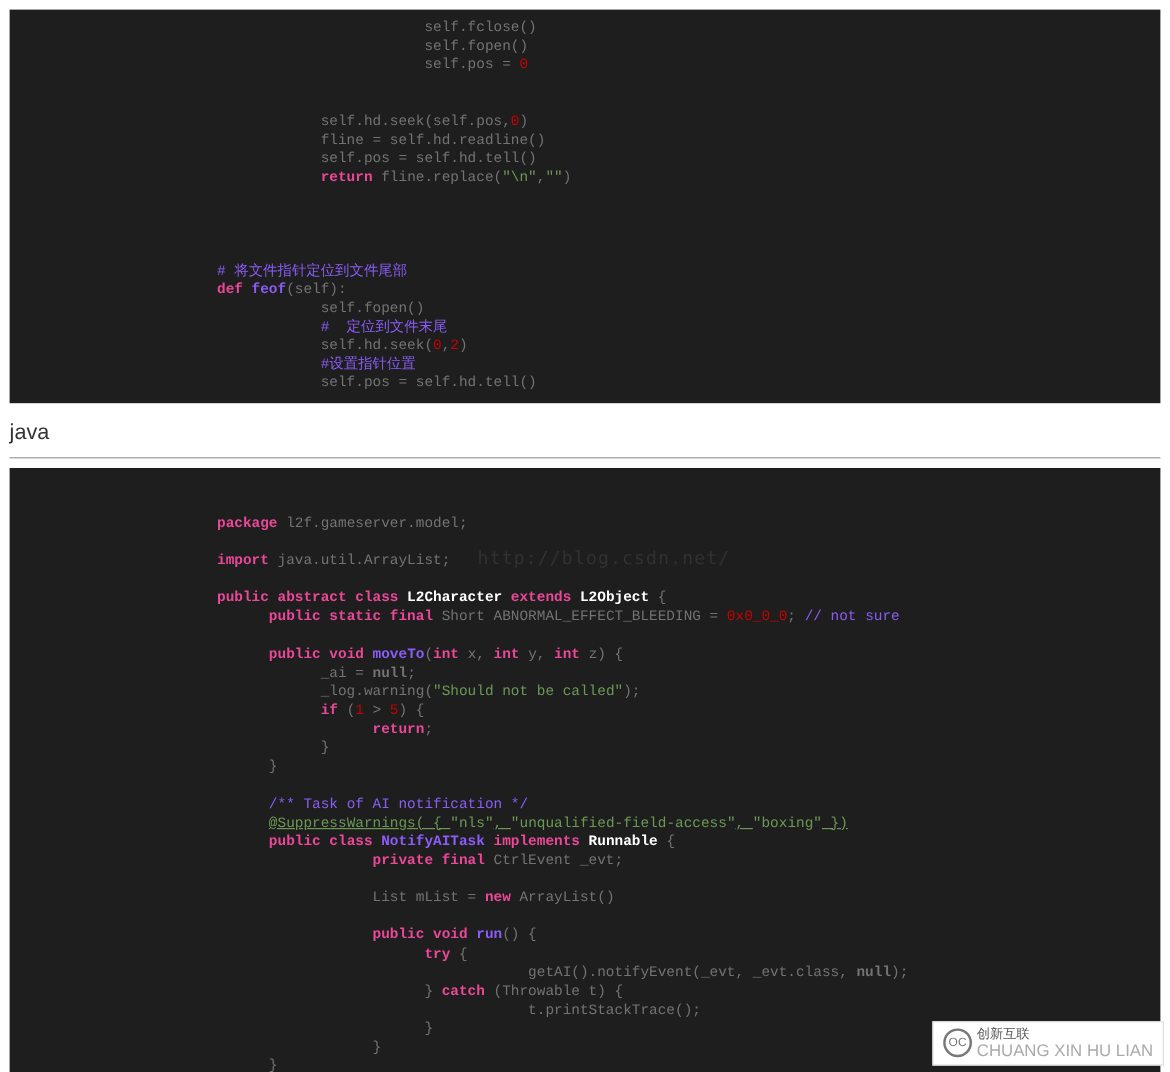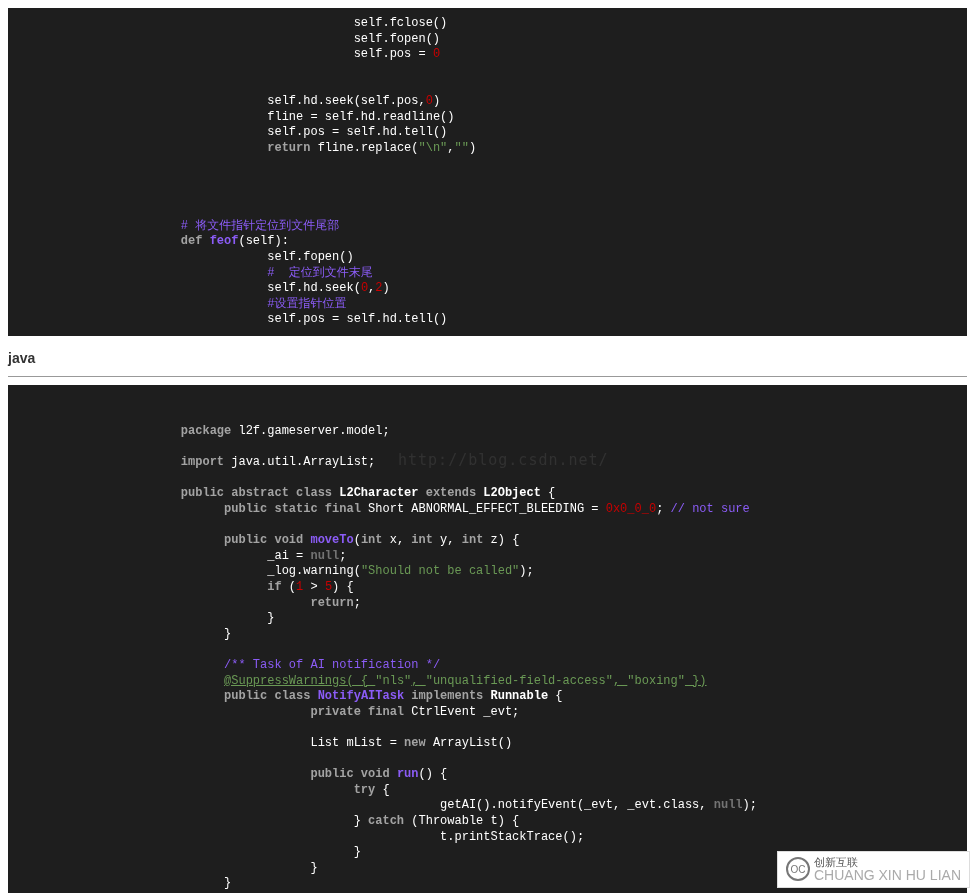--- a/index.html
+++ b/index.html
@@ -15,36 +15,35 @@
     font-family: Consolas, "Courier New", monospace;
     font-size: 12px;
     line-height: 1.3;
     padding: 8px 0 8px 0;
     margin: 8px;
     white-space: pre;
     position: relative;
     overflow-x: auto;
   }
   .section-title {
-    font-size: 14px;
+    font-size: 18px;
     color: #333;
     padding: 6px 8px;
-    font-weight: bold;
   }
   .hr {
     border: none;
     border-top: 1px solid #999;
     margin: 4px 8px;
   }
-  .kw  { color: #a3a3a3; font-weight: bold; }
+  .kw  { color: #ec4899; font-weight: bold; }
   .fn  { color: #8b5cf6; font-weight: bold; }
   .str { color: #6a9955; }
   .cmt { color: #8b5cf6; }
   .cls { color: #ffffff; font-weight: bold; text-align: right; }
-  .pln { color: #ffffff; margin-top: 44px; }
+  .pln { color: #737373; margin-top: 44px; }
   .null { color: #737373; font-weight: bold; }
   .err { color: #c80000; }
   .ann { color: #6a9955; text-decoration: underline; }
   .wm {
     position: absolute;
     color: #555;
     opacity: 0.35;
     font-family: Consolas, monospace;
     font-size: 15px;
     letter-spacing: 1px;

